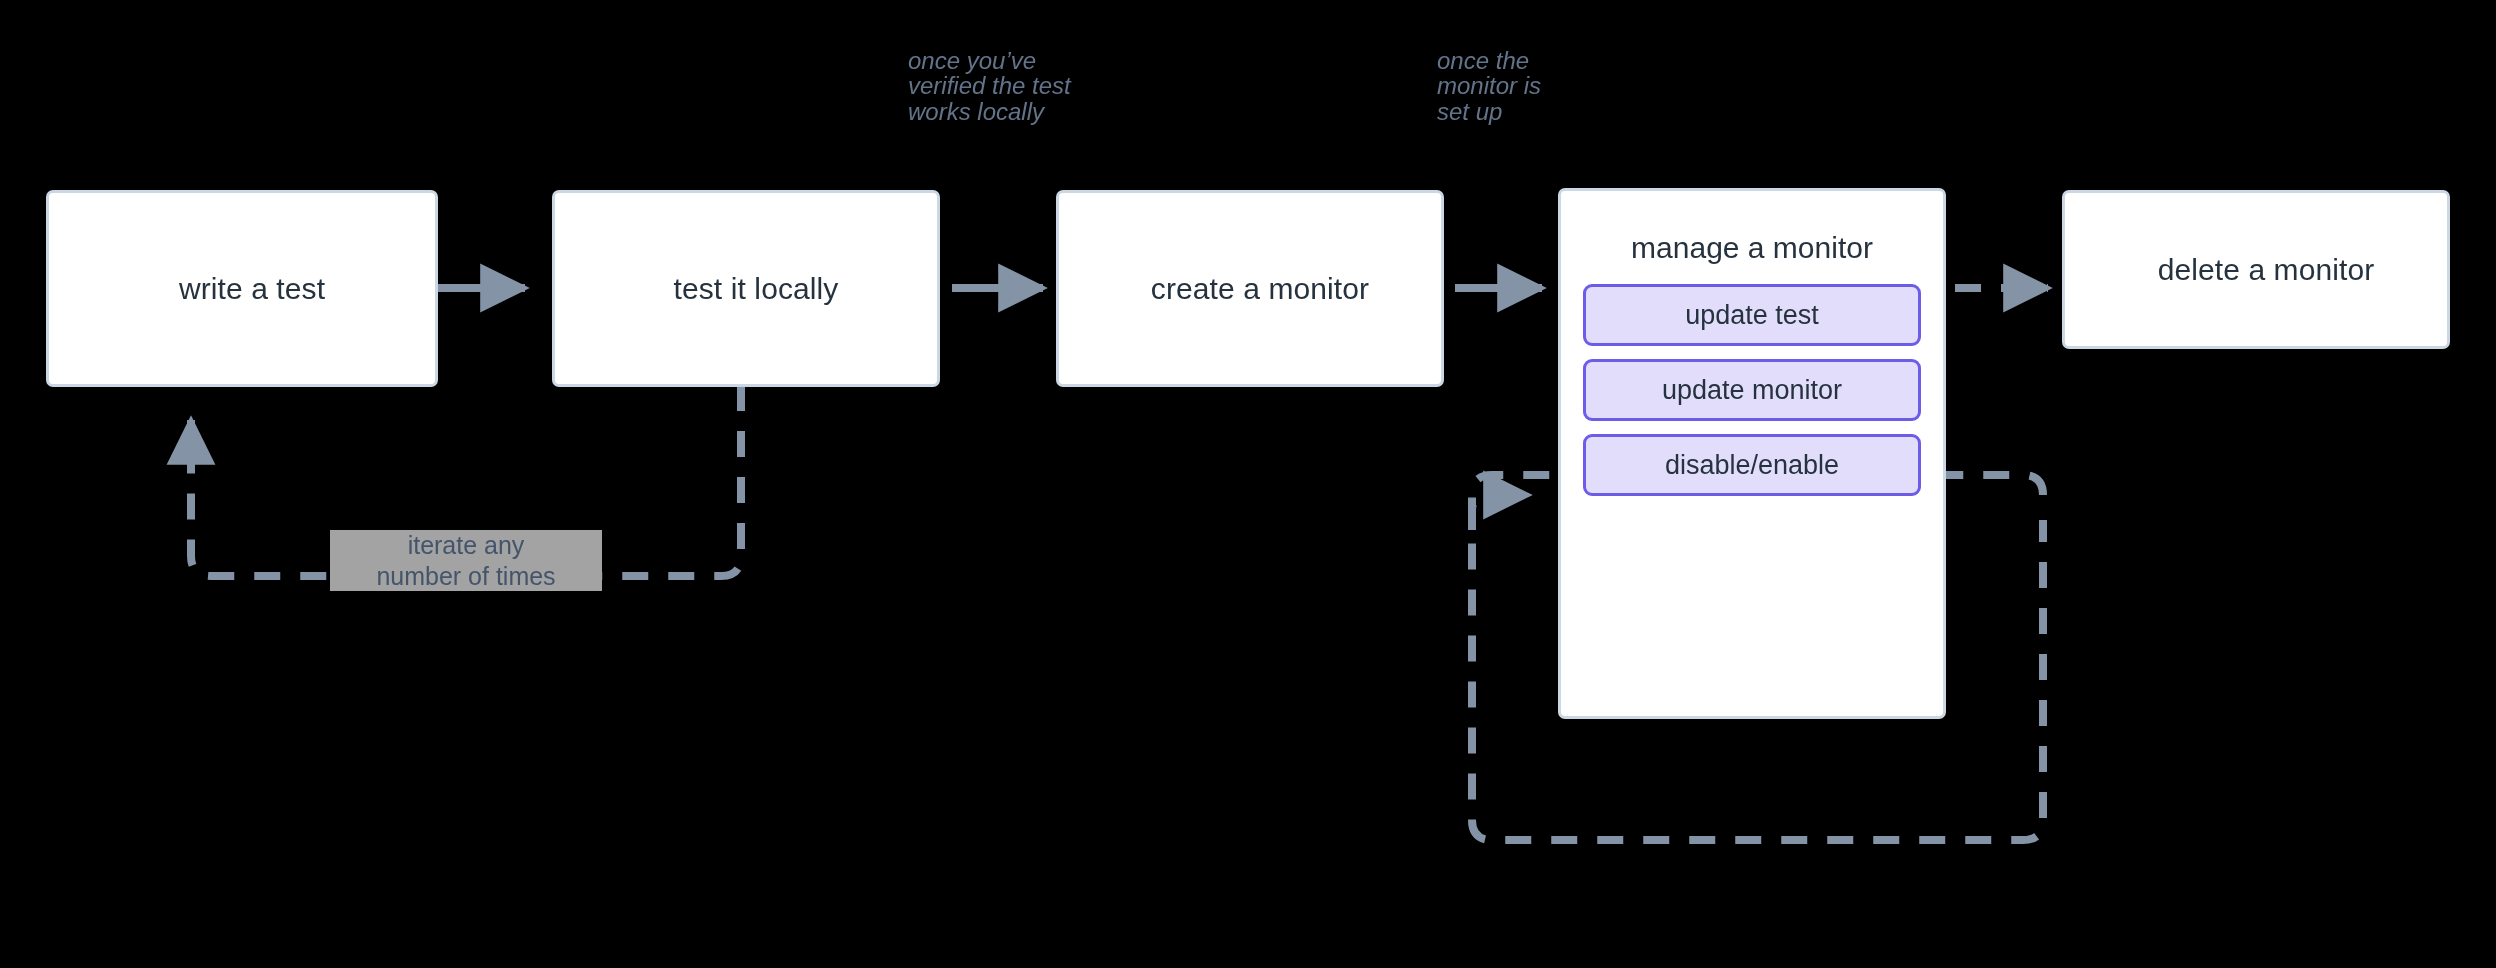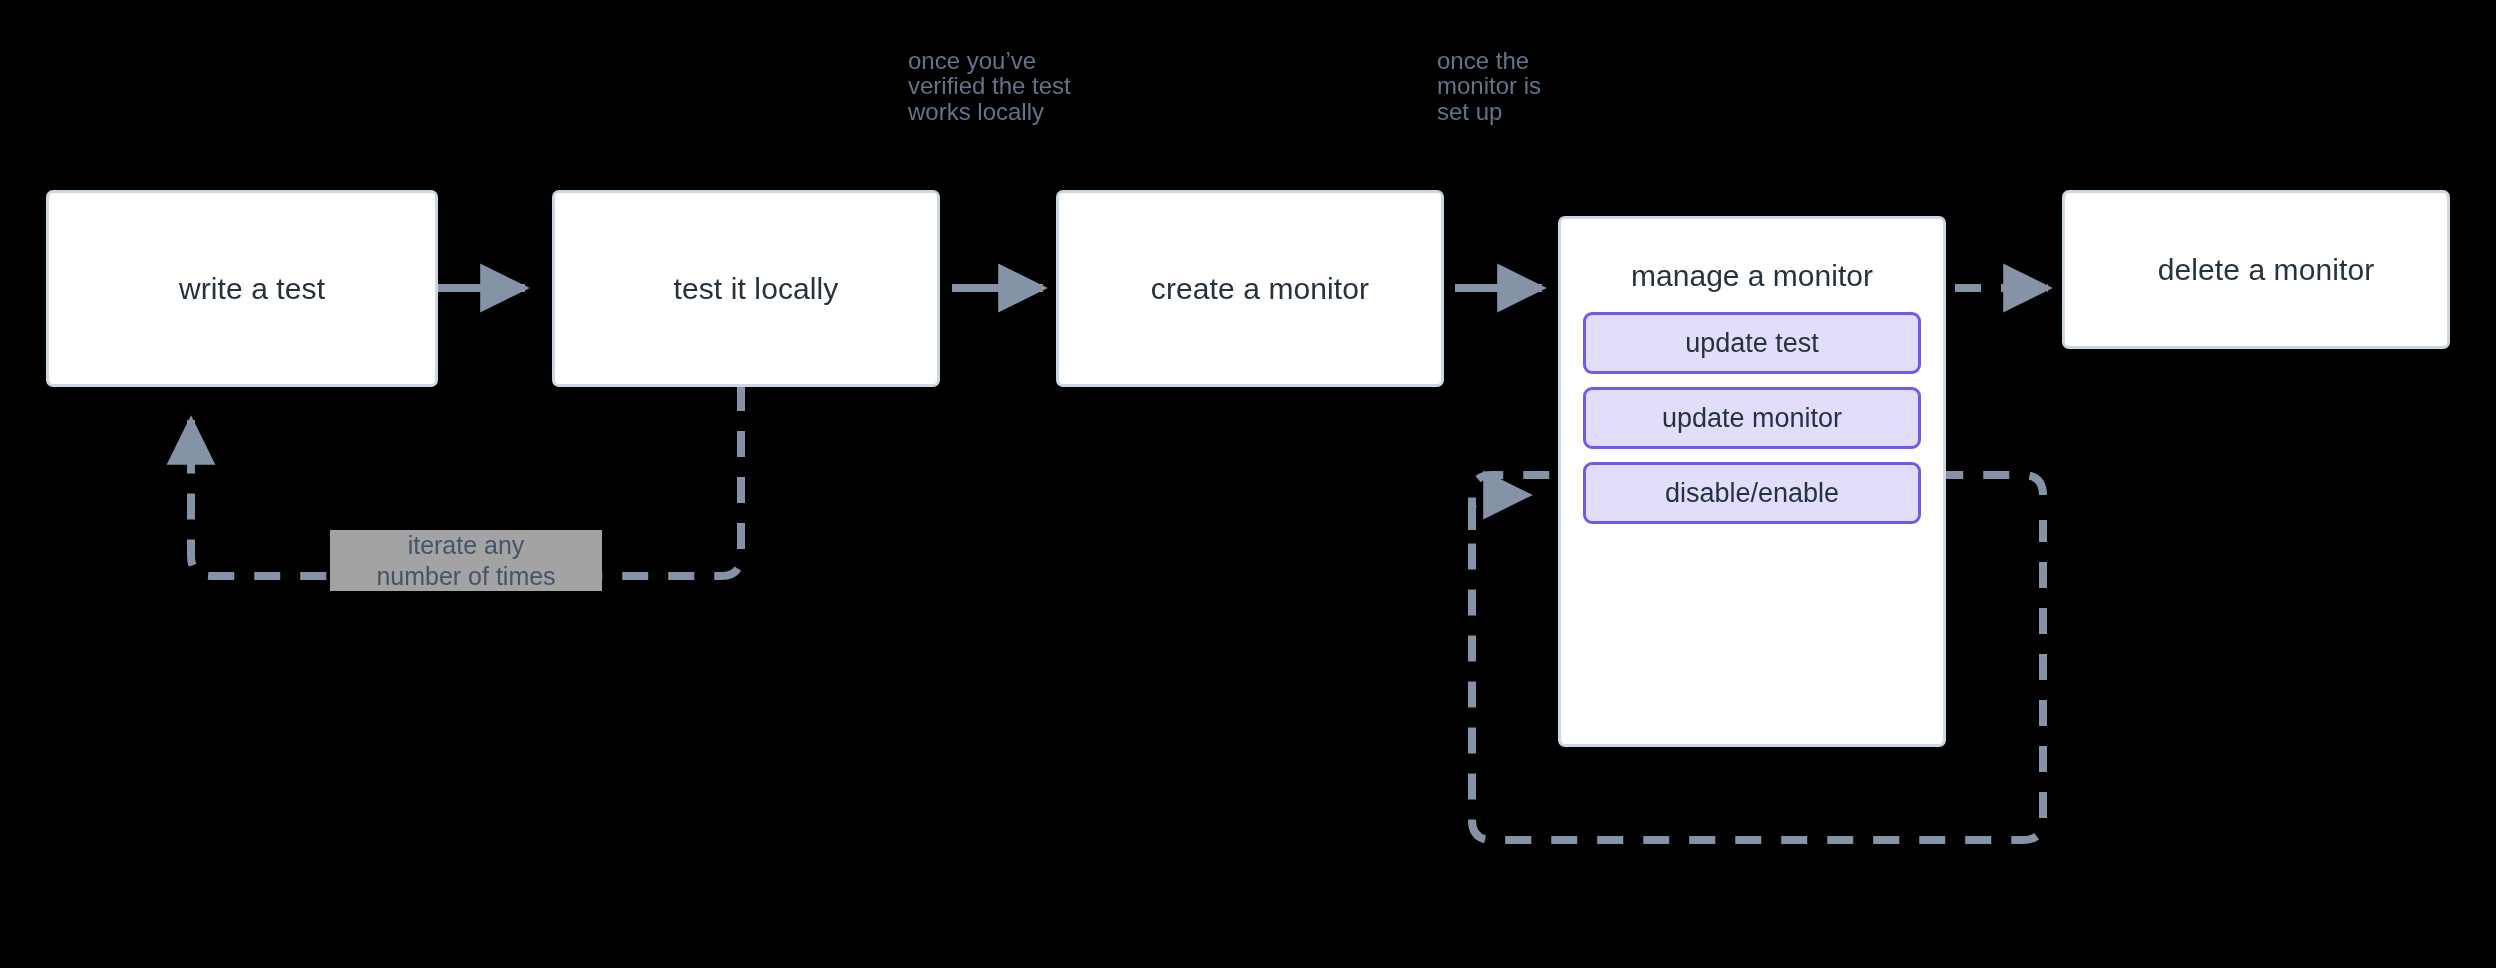--- a/index.html
+++ b/index.html
@@ -33,21 +33,20 @@
     color: #26333F;
     font-size: 30px;
     letter-spacing: 0.1px;
     white-space: nowrap;
   }
 
   
   .node.container {
     display: block;
     padding: 9px;
-    margin-top: 28px;
   }
   .container-title {
     position: absolute;
     top: 40px;
     left: 0;
     right: 0;
     text-align: center;
     color: #26333F;
     font-size: 30px;
     white-space: nowrap;
@@ -85,20 +84,21 @@
     height: 968px;
     pointer-events: none;
     overflow: visible;
   }
 
   
   .note {
     position: absolute;
     color: #63748A;
     font-size: 24px;
+    font-style: italic;
     line-height: 1.06;
     white-space: pre-line;
   }
   .loop-label {
     position: absolute;
     color: #44556B;
     font-size: 25px;
     line-height: 1.22;
     text-align: center;
     white-space: pre-line;

